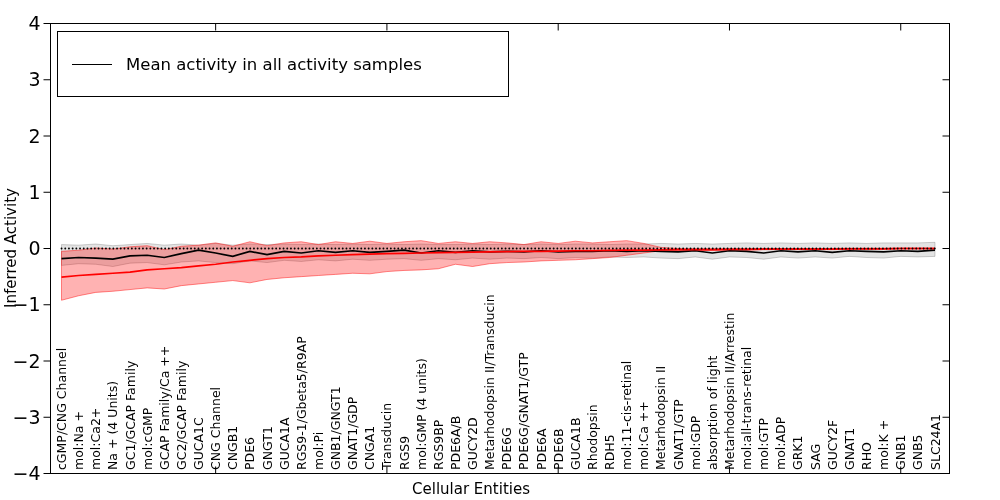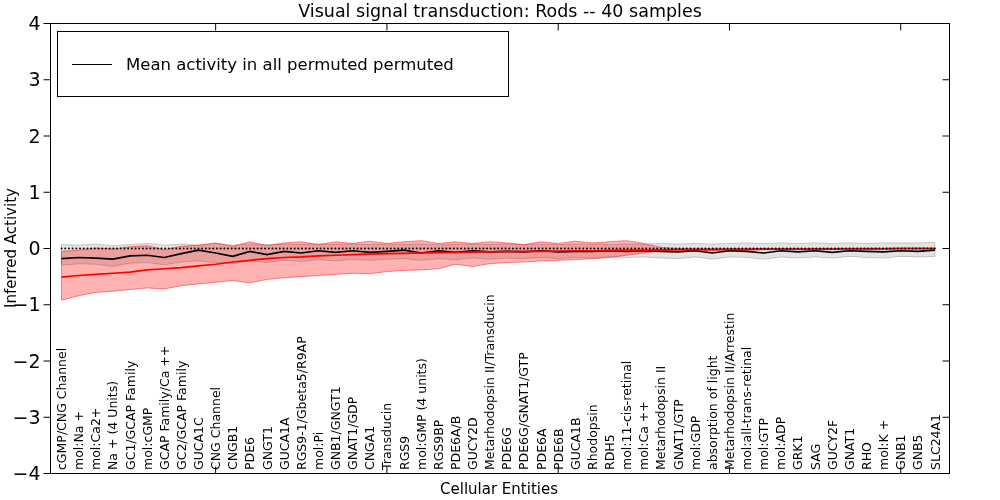--- a/index.html
+++ b/index.html
@@ -2,21 +2,21 @@
 <html><head>
 <meta charset="utf-8">
 <style>
   html,body{margin:0;padding:0;background:#fff;}
   .figure{position:relative;width:1000px;height:500px;background:#fff;
           font-family:"DejaVu Sans","Liberation Sans",sans-serif;color:#000;overflow:hidden;}
   .chart-title{position:absolute;left:0;top:0;width:1000px;text-align:center;
                font-size:17.5px;line-height:22px;white-space:nowrap;}
   .ylabel{position:absolute;left:11px;top:248px;transform:translate(-50%,-50%) rotate(-90deg);
           font-size:15px;white-space:nowrap;}
-  .xlabel{position:absolute;left:499px;top:489px;transform:translate(-50%,-50%);
+  .xlabel{position:absolute;left:471px;top:489px;transform:translate(-50%,-50%);
           font-size:15px;white-space:nowrap;}
   .plot-svg{position:absolute;left:0;top:0;}
   .legend{position:absolute;left:57px;top:31px;width:450px;height:64px;border:1px solid #000;
           background:#fff;display:flex;flex-direction:column;justify-content:space-evenly;}
   .legend-row{display:flex;align-items:center;height:28px;}
   .legend-line{display:inline-block;width:40px;height:0;border-top:1.8px solid #000;
                margin-left:14px;flex:0 0 auto;}
   .legend-label{margin-left:14px;font-size:16.5px;white-space:nowrap;}
 </style>
 </head>
@@ -128,23 +128,22 @@
         <text transform="translate(836.7352941176471,470) rotate(-90)" font-size="12.5" fill="#000">GUCY2F</text>
         <text transform="translate(853.8627450980392,470) rotate(-90)" font-size="12.5" fill="#000">GNAT1</text>
         <text transform="translate(870.9901960784314,470) rotate(-90)" font-size="12.5" fill="#000">RHO</text>
         <text transform="translate(888.1176470588235,470) rotate(-90)" font-size="12.5" fill="#000">mol:K +</text>
         <text transform="translate(905.2450980392157,470) rotate(-90)" font-size="12.5" fill="#000">GNB1</text>
         <text transform="translate(922.3725490196078,470) rotate(-90)" font-size="12.5" fill="#000">GNB5</text>
         <text transform="translate(939.5,470) rotate(-90)" font-size="12.5" fill="#000">SLC24A1</text>
       </g>
     </svg>
 
-  <div class="chart-title">Visual signal transduction: Rods -- 40 samples</div>
   <div class="ylabel">Inferred Activity</div>
   <div class="xlabel">Cellular Entities</div>
 
   <div class="legend">
     <div class="legend-row">
       <span class="legend-line" id="legend-line-0" style="border-top-color: rgb(0, 0, 0);"></span>
-      <span class="legend-label">Mean activity in all permuted permuted</span>
+      <span class="legend-label">Mean activity in all activity samples</span>
     </div>
   </div>
 </div>
 
 </body></html>

